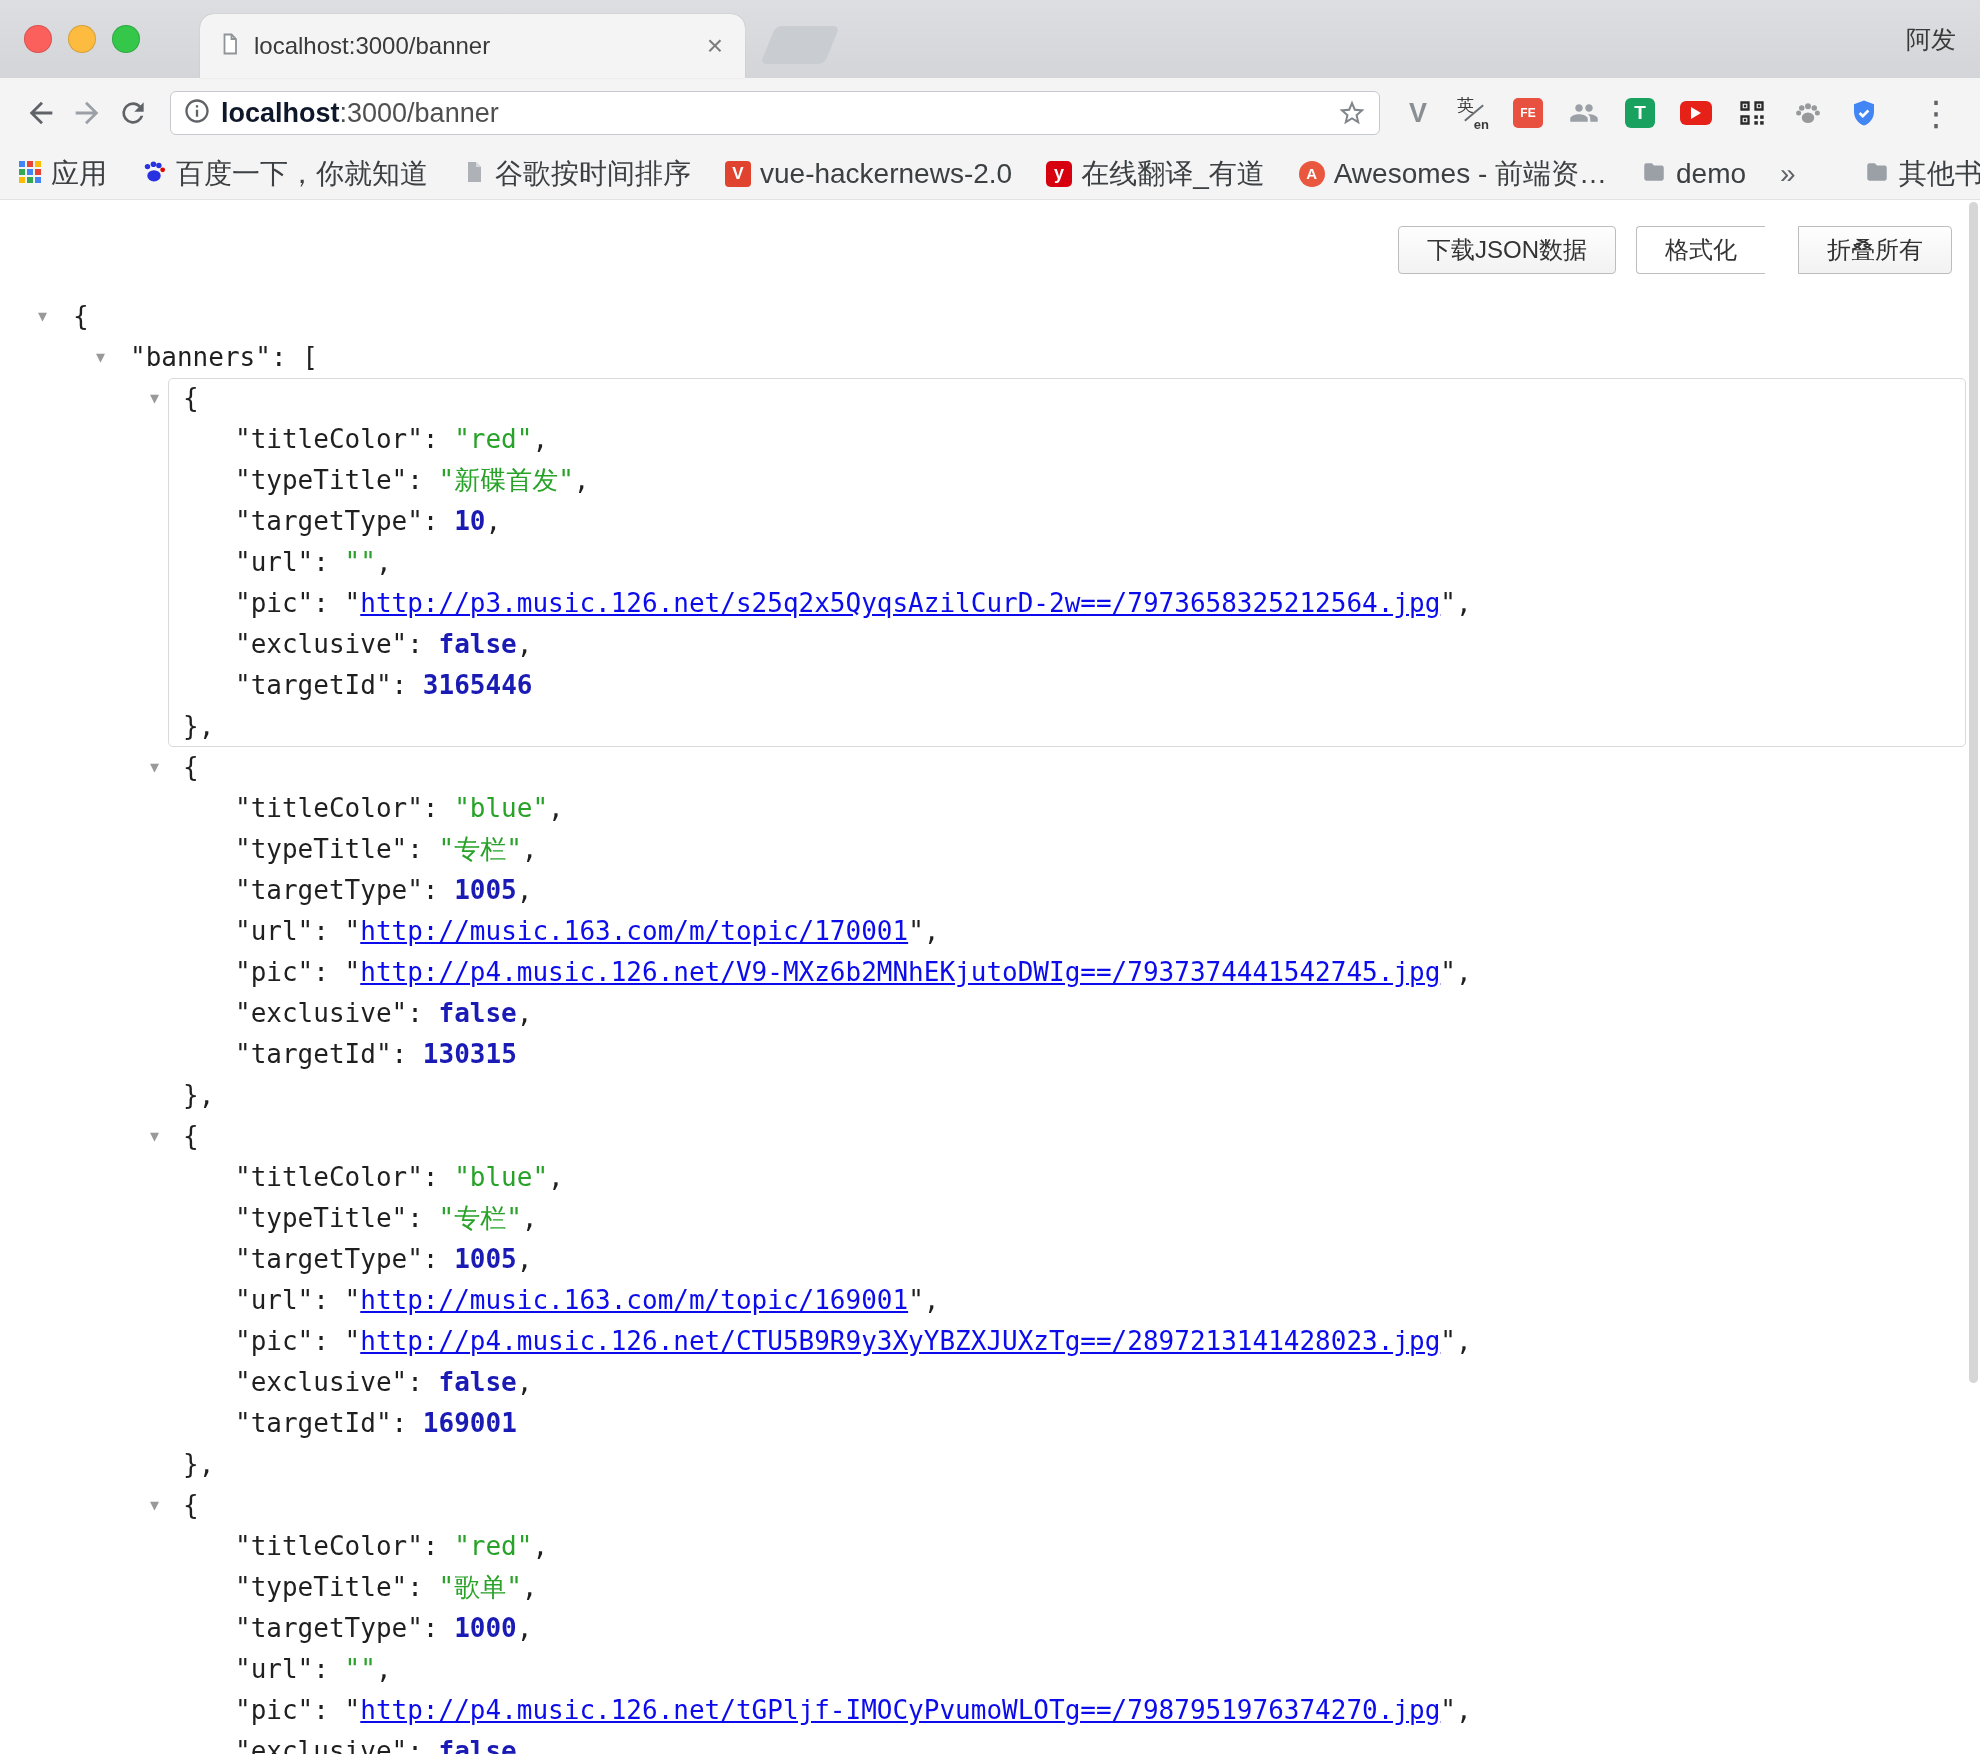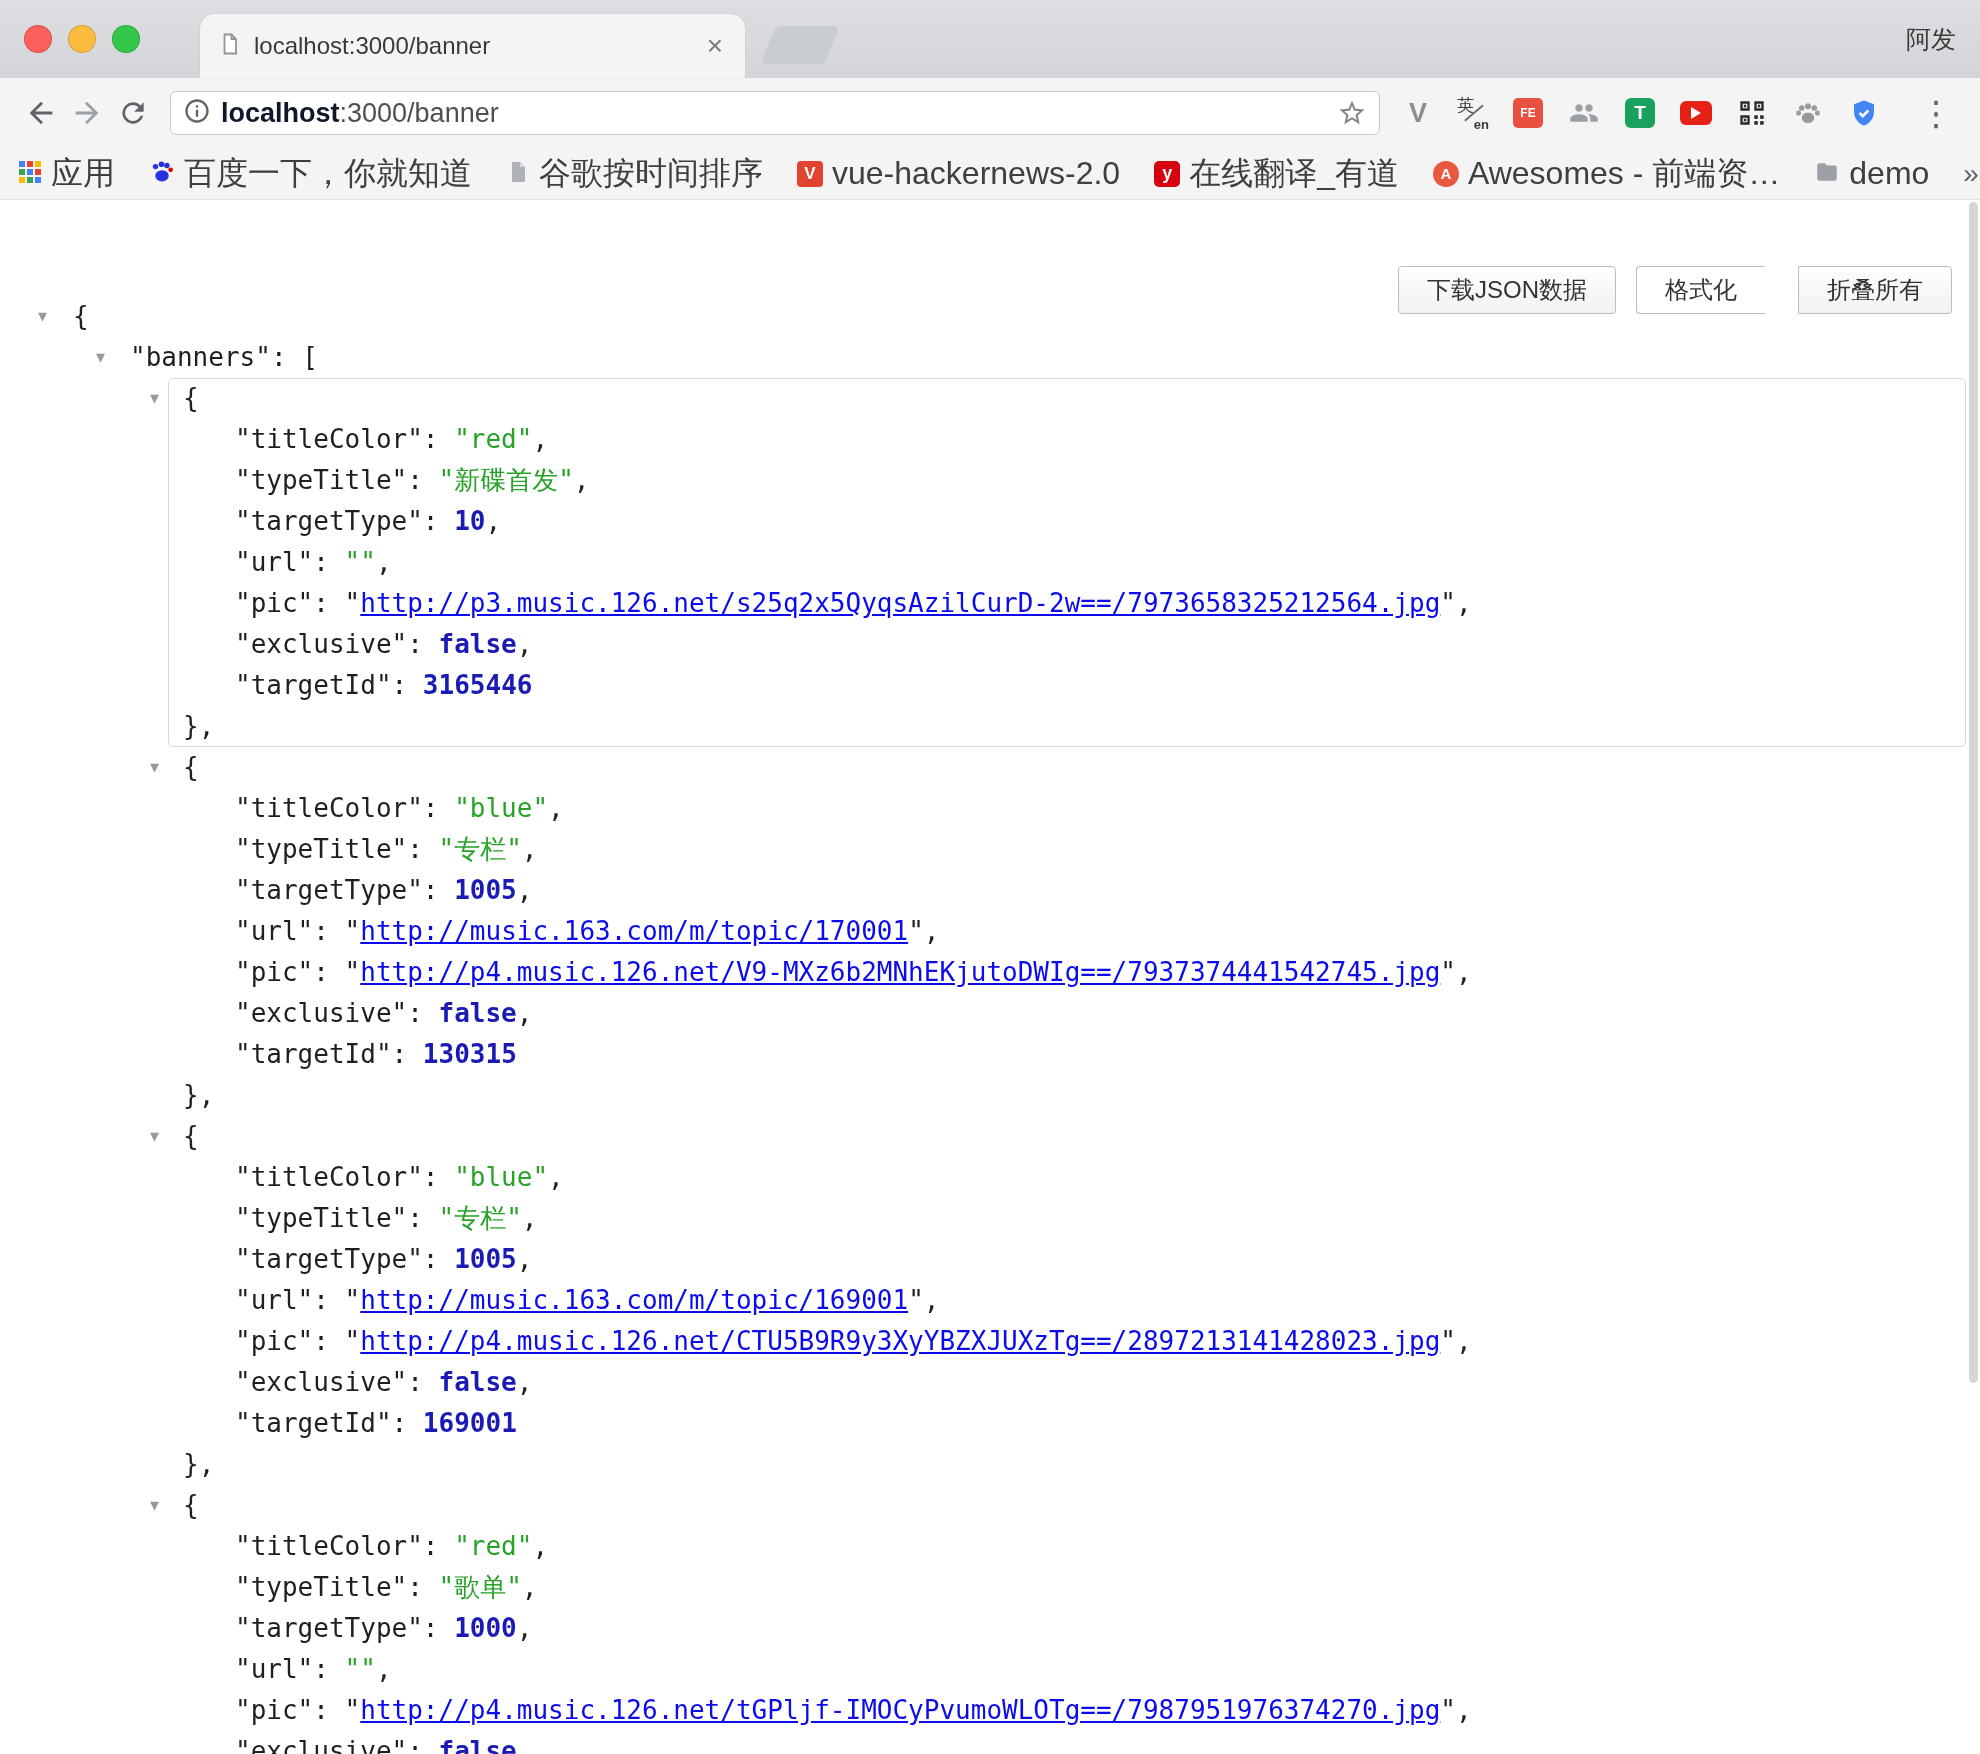--- a/index.html
+++ b/index.html
@@ -44,34 +44,34 @@
   .vim { font-size:27px; font-weight:bold; color:#8a8f94; }
   .trans { width:34px; height:34px; }
   .trans .cjk { position:absolute; left:1px; top:-2px; font-size:17px; color:#3a3a3a; }
   .trans .en  { position:absolute; right:1px; bottom:-2px; font-size:13px; color:#3a3a3a; font-weight:bold; }
   .trans .pen { position:absolute; left:6px; top:16px; width:24px; height:2px; background:#6a6f74; transform:rotate(-40deg); }
 
   
   .bookmarks { height:52px; background:#f4f4f4; border-bottom:1px solid #e2e2e2; display:flex;
                align-items:center; padding:0 18px; gap:34px; }
   .bm { display:flex; align-items:center; gap:9px; }
-  .bm .label { font-size:32px; color:#3c4043; white-space:nowrap; }
+  .bm .label { font-size:28px; color:#3c4043; white-space:nowrap; }
   .bm-badge { display:flex; align-items:center; justify-content:center; color:#fff; font-weight:bold; }
   .bm-badge.v { width:26px; height:26px; border-radius:4px; background:#e0442e; font-size:17px; }
   .bm-badge.y { width:26px; height:26px; border-radius:5px; background:#d7000f; font-size:18px; }
   .bm-badge.a { width:26px; height:26px; border-radius:50%; background:#e9573f; font-size:15px; }
   .chev { margin-left:auto; font-size:28px; color:#5f6368; }
   .bm-divider { width:1px; height:30px; background:#d0d0d0; }
 
   
   .content { height:1554px; background:#fff; position:relative; overflow:hidden; }
   .actions { position:absolute; top:26px; right:28px; display:flex; z-index:2; }
   .btn { height:48px; padding:0 28px; border:1px solid #bdbdbd; background:linear-gradient(#fefefe,#f2f2f2);
          font-size:24px; color:#333; display:flex; align-items:center; border-radius:4px;
-         font-family:"Liberation Sans",sans-serif;margin-top:40px; }
+         font-family:"Liberation Sans",sans-serif; }
   .btn-download { margin-right:20px; }
   .btn-group { display:flex;gap:33px; }
   .btn-group .btn:first-child { border-radius:4px 0 0 4px; border-right:none; background:#fff; }
   .btn-group .btn:last-child { border-radius:0 4px 4px 0; }
 
   
   #json-tree { padding-top:96px; font-family:"DejaVu Sans Mono",monospace; font-size:26px; }
   .line { height:41px; line-height:41px; white-space:pre; position:relative; }
   .lv0 { padding-left:73px; }  .lv0 .tri { left:38px; }
   .lv1 { padding-left:130px; } .lv1 .tri { left:96px; }

